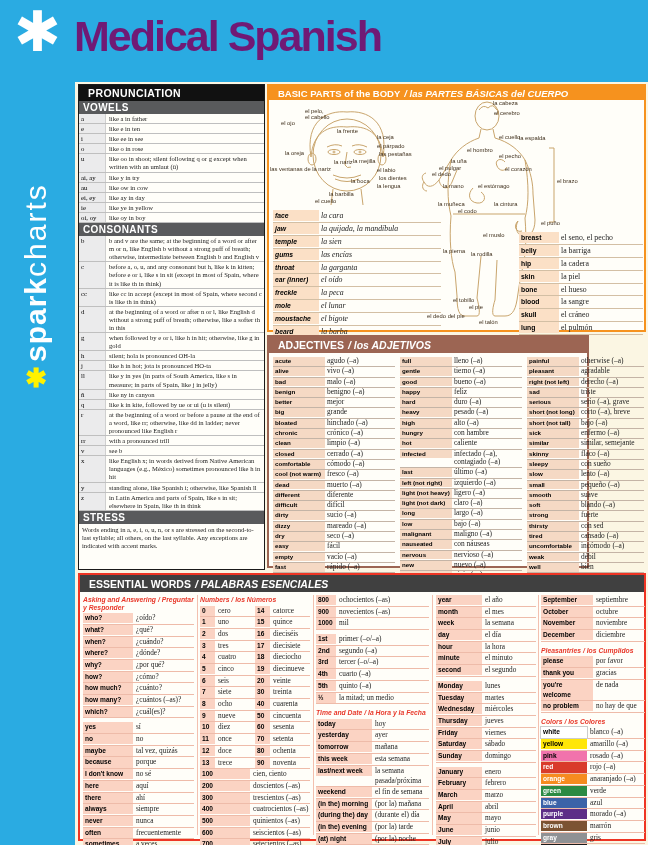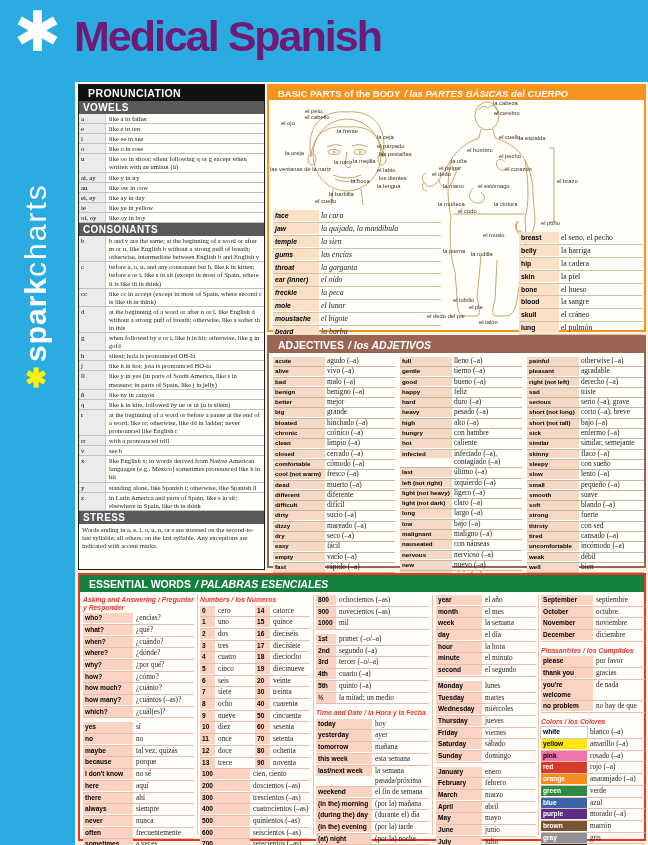--- a/index.html
+++ b/index.html
@@ -34,29 +34,29 @@
   .body-h{background:#f6921e;height:14px;font-size:9.5px;}
   .bodyart{position:relative;width:100%;height:230px;}
   .dlabel{position:absolute;font-size:5.8px;line-height:6.2px;color:#3f2f1c;white-space:pre-line;}
   svg.art{position:absolute;stroke:#c9a56d;fill:none;stroke-width:1;}
   .btable{position:absolute;}
   .btable .trow{display:flex;align-items:baseline;border-bottom:1px solid #d3bfa4;min-height:11.9px;line-height:11.2px;}
   .btable .tl{flex:0 0 46px;background:#fbe0c6;font-size:6.8px;font-weight:bold;padding:0 2px;box-sizing:border-box;}
   .btable .tv{flex:1;font-family:"Liberation Serif",serif;font-size:7.8px;padding:0 2px;color:#222;}
   .btable.right .tl{flex:0 0 40px;}
   
-  .adj{left:192px;top:253px;width:379px;height:233px;border:2px solid #9c6553;}
+  .adj{left:192px;top:253px;width:322px;height:233px;border:2px solid #9c6553;}
   .adj-h{background:#9c6553;height:16px;font-size:10.5px;}
   .adjcol{position:absolute;top:20px;width:122px;}
   .adj .trow{display:flex;align-items:baseline;border-bottom:1px solid #c4b4a6;min-height:9.3px;line-height:8.8px;}
   .adj .tl{flex:0 0 52px;background:#f5d9c4;font-size:6.2px;font-weight:bold;padding:0 2px;box-sizing:border-box;}
   .adj .tv{flex:1;font-family:"Liberation Serif",serif;font-size:7.4px;padding:0 1px 0 2px;color:#222;}
   
   .ess{left:3px;top:491px;width:568px;height:268px;border:2px solid #ee3524;}
-  .ess-h{background:#15803d;height:17px;font-size:10.5px;}
+  .ess-h{background:#404040;height:17px;font-size:10.5px;}
   .esscol{position:absolute;top:20px;}
   .vsep{position:absolute;top:20px;bottom:4px;width:1px;background:#f3c0af;}
   .mini{color:#e8392b;font-size:6.8px;font-weight:bold;font-style:italic;line-height:7.6px;margin:1px 0 2px;}
   .ess .trow{display:flex;align-items:baseline;border-bottom:1px solid #eebba9;min-height:10.7px;line-height:10.2px;}
   .ess .tl{flex:0 0 50px;background:#fbd3c3;font-size:6.6px;font-weight:bold;padding:0 2px;box-sizing:border-box;}
   .ess .tv{flex:1;font-family:"Liberation Serif",serif;font-size:7.3px;padding:0 1px 0 3px;color:#222;}
   .ess .qn{flex:0 0 15px;background:#fbd3c3;font-size:6.6px;font-weight:bold;padding:0 2px;box-sizing:border-box;}
   .ess .qw{flex:1;font-family:"Liberation Serif",serif;font-size:7.3px;padding:0 1px 0 3px;color:#222;}
   .col3 .tl{flex:0 0 56px;}
   .col3 .ord .tl{flex:0 0 20px;}
@@ -649,21 +649,21 @@
       <div class="vsep" style="left:117px;"></div>
       <div class="vsep" style="left:233px;"></div>
       <div class="vsep" style="left:352px;"></div>
       <div class="vsep" style="left:458px;"></div>
 
       <div class="esscol c1" style="left:3px;width:111px;">
         <div class="mini">Asking and Answering / Preguntar y Responder</div>
         <div>
             <div class="trow">
               <span class="tl">who?</span>
-              <span class="tv">¿encías?</span>
+              <span class="tv">¿oído?</span>
             </div>
             <div class="trow">
               <span class="tl">what?</span>
               <span class="tv">¿qué?</span>
             </div>
             <div class="trow">
               <span class="tl">when?</span>
               <span class="tv">¿cuándo?</span>
             </div>
             <div class="trow">

